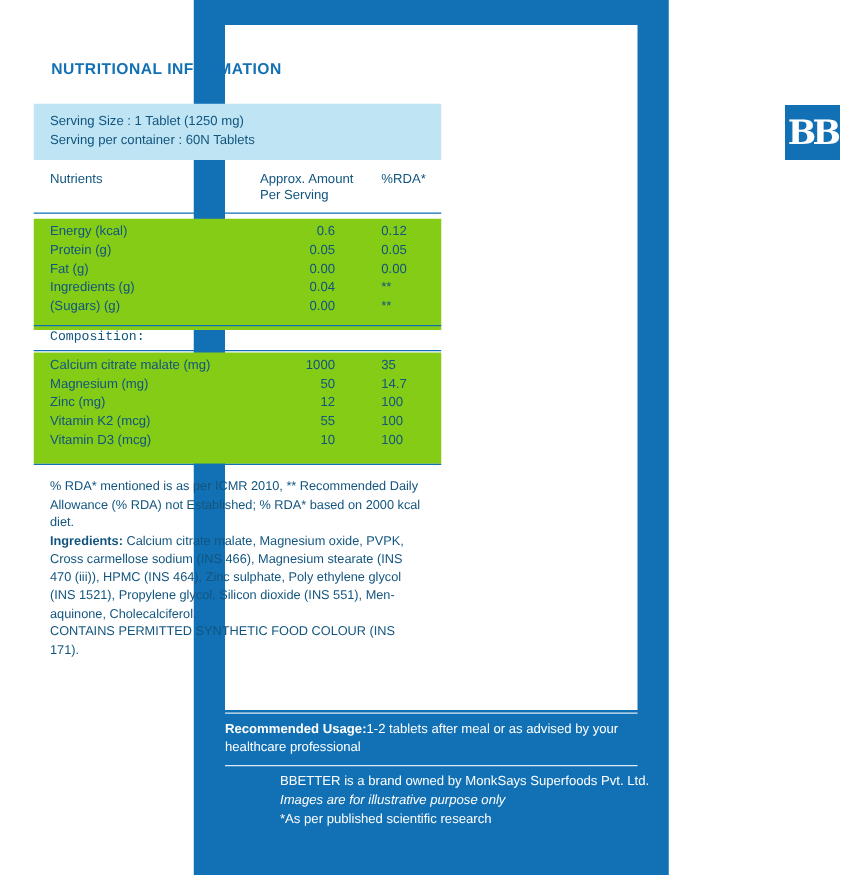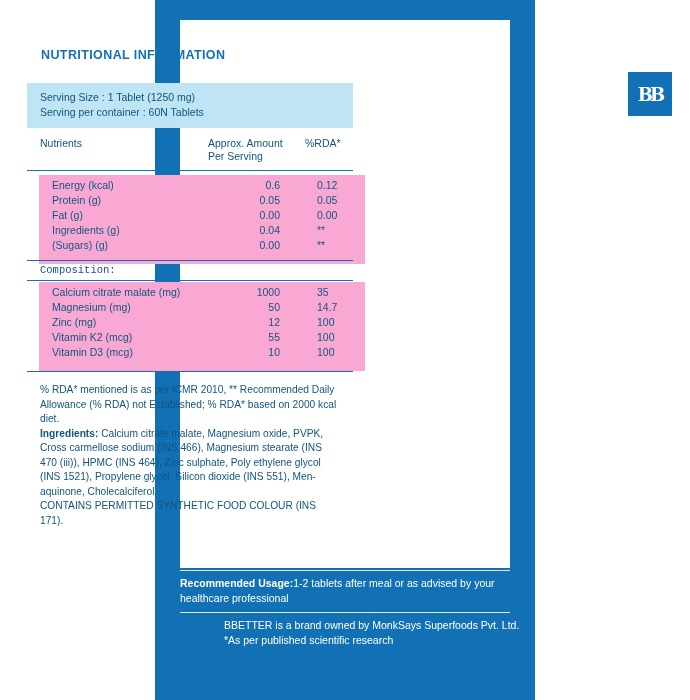--- a/index.html
+++ b/index.html
@@ -60,26 +60,26 @@
     position: absolute;
     left: 40px;
     top: 90px;
     font-size: 10.5px;
     color: #12557f;
     line-height: 15px;
   }
   .bb-logo {
     position: absolute;
     right: 18px;
-    top: 72px;
+    top: 84px;
     width: 44px;
     height: 44px;
     background: #1271b5;
     color: #ffffff;
-    font-size: 18px;
+    font-size: 27px;
     font-weight: bold;
     font-family: "DejaVu Serif", serif;
     display: flex;
     align-items: center;
     justify-content: center;
     letter-spacing: -3px;
   }
   .rule {
     position: absolute;
     background: #1271b5;
@@ -104,23 +104,23 @@
   .col-rda {
     position: absolute;
     left: 305px;
     top: 137px;
     font-size: 10.5px;
     color: #12557f;
   }
   
   .rows-block {
     position: absolute;
-    left: 39px;
+    left: 27px;
     width: 326px;
-    background: #f9a8d4;
+    background: #84cc16;
   }
   .row {
     position: relative;
     height: 15px;
     font-size: 10.5px;
     color: #12557f;
   }
   .row .c1 { position: absolute; left: 13px; top: 0; }
   .row .c2 { position: absolute; left: 181px; top: 0; width: 60px; text-align: right; }
   .row .c3 { position: absolute; left: 278px; top: 0; width: 46px; text-align: left; }
@@ -258,16 +258,17 @@
     <p>CONTAINS PERMITTED SYNTHETIC FOOD COLOUR (INS 171).</p>
   </div>
 
   <div class="divider" style="top:570px;"></div>
   <div class="footer-text" style="top:576px;">
     <span class="bold">Recommended Usage:</span><span>1-2 tablets after meal or as advised by your healthcare professional</span>
   </div>
   <div class="divider" style="top:612px;"></div>
   <div class="footer-text" style="top:618px;margin-left:44px;">
     <div>BBETTER is a brand owned by MonkSays Superfoods Pvt. Ltd.</div>
+    <div class="ital">Images are for illustrative purpose only</div>
     <div>*As per published scientific research</div>
   </div>
 
 </div>
 
 </body></html>

